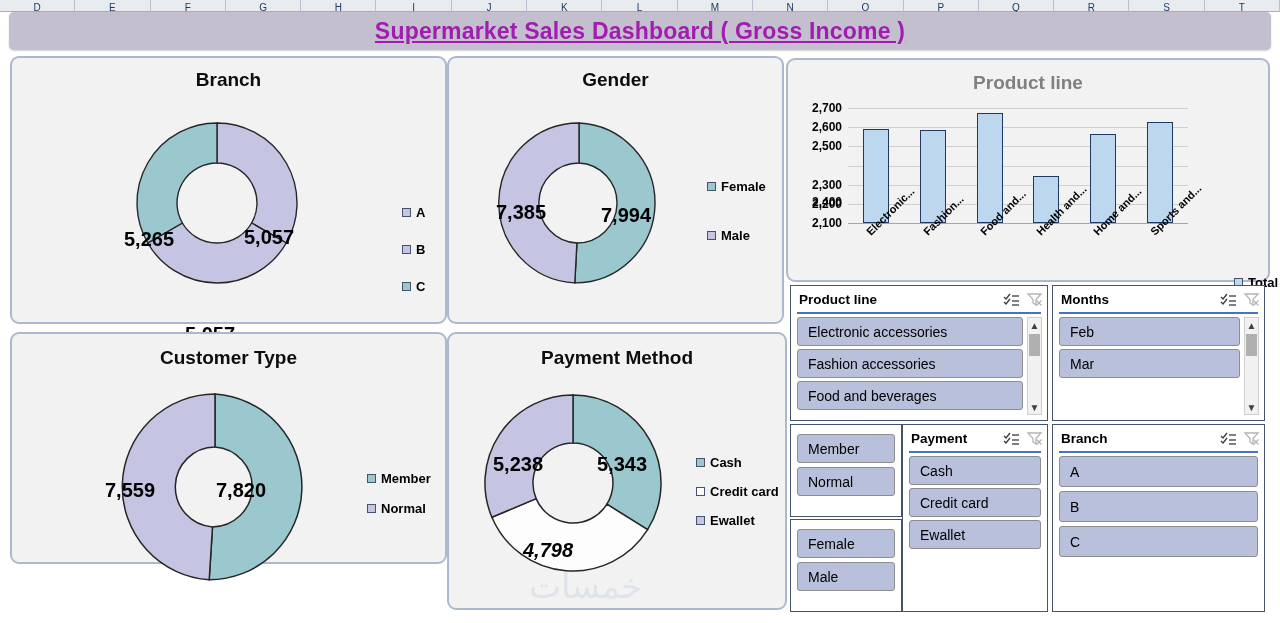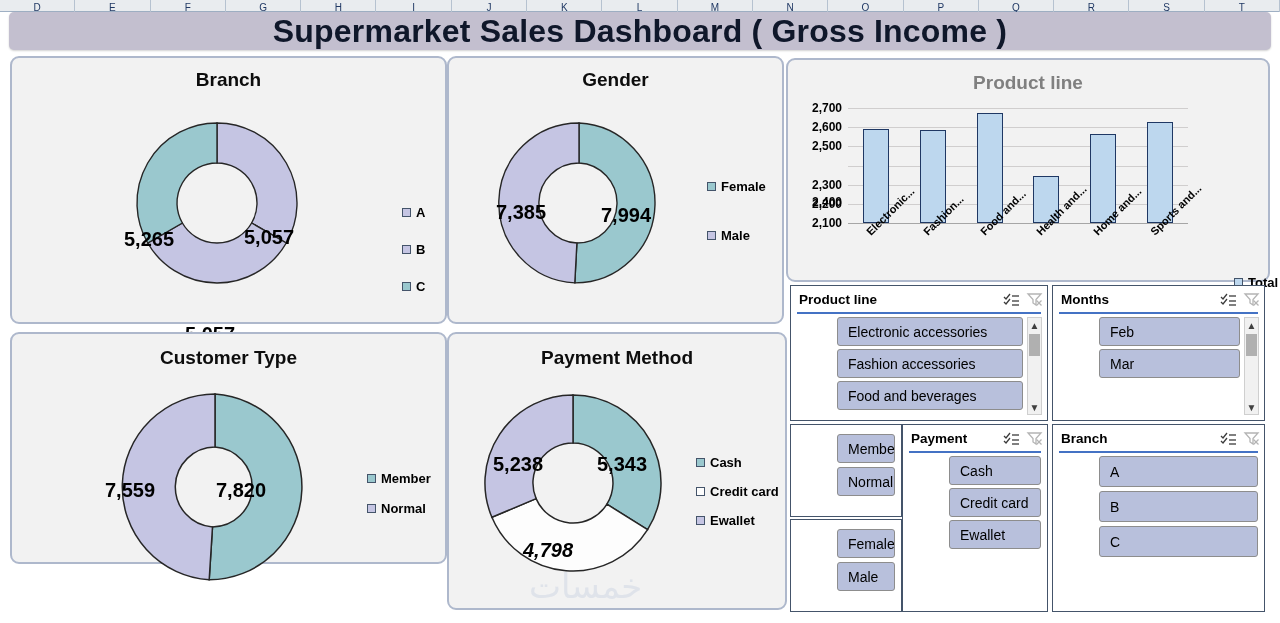--- a/index.html
+++ b/index.html
@@ -23,21 +23,21 @@
   }
 
   
   .title-bar {
     position: absolute; left: 9px; top: 12px; width: 1262px; height: 38px;
     background: #c3bfcf; border-radius: 5px;
     display: flex; align-items: center; justify-content: center;
     box-shadow: 0 1px 2px rgba(0,0,0,.18);
   }
   .title-bar .t {
-    font-size: 32px; font-weight: bold; color: #0f172a; letter-spacing: .2px;
+    font-size: 23px; font-weight: bold; color: #a21caf; letter-spacing: .2px; text-decoration: underline;
   }
 
   
   .card {
     position: absolute; background: #f2f2f2;
     border: 2px solid #aeb8cc; border-radius: 9px;
   }
   .card-title {
     position: absolute; left: 0; right: 0; text-align: center;
     font-size: 19px; font-weight: bold; color: #0d0d0d;
@@ -95,21 +95,21 @@
   }
   .head-rule {
     position: absolute; left: 6px; right: 6px; top: 26px;
     height: 2px; background: #4472c4;
   }
   .sl-items { position: absolute; left: 6px; top: 31px; right: 6px; }
   .sl-item {
     background: #b8c0dc; border: 1px solid #8d8d8d; border-radius: 3px;
     font-size: 14px; color: #000; display: flex; align-items: center;
     padding-left: 10px; margin-bottom: 3px; height: 28px;
-    overflow: hidden; white-space: nowrap; margin-left: 40px;
+    overflow: hidden; white-space: nowrap;
   }
   .sl-scroll {
     position: absolute; width: 15px; background: #f1f1f1;
     border: 1px solid #cfcfcf;
   }
   .sl-scroll .arrow {
     position: absolute; left: 0; width: 13px; height: 14px;
     display: flex; align-items: center; justify-content: center;
     font-size: 10px; color: #404040;
   }

